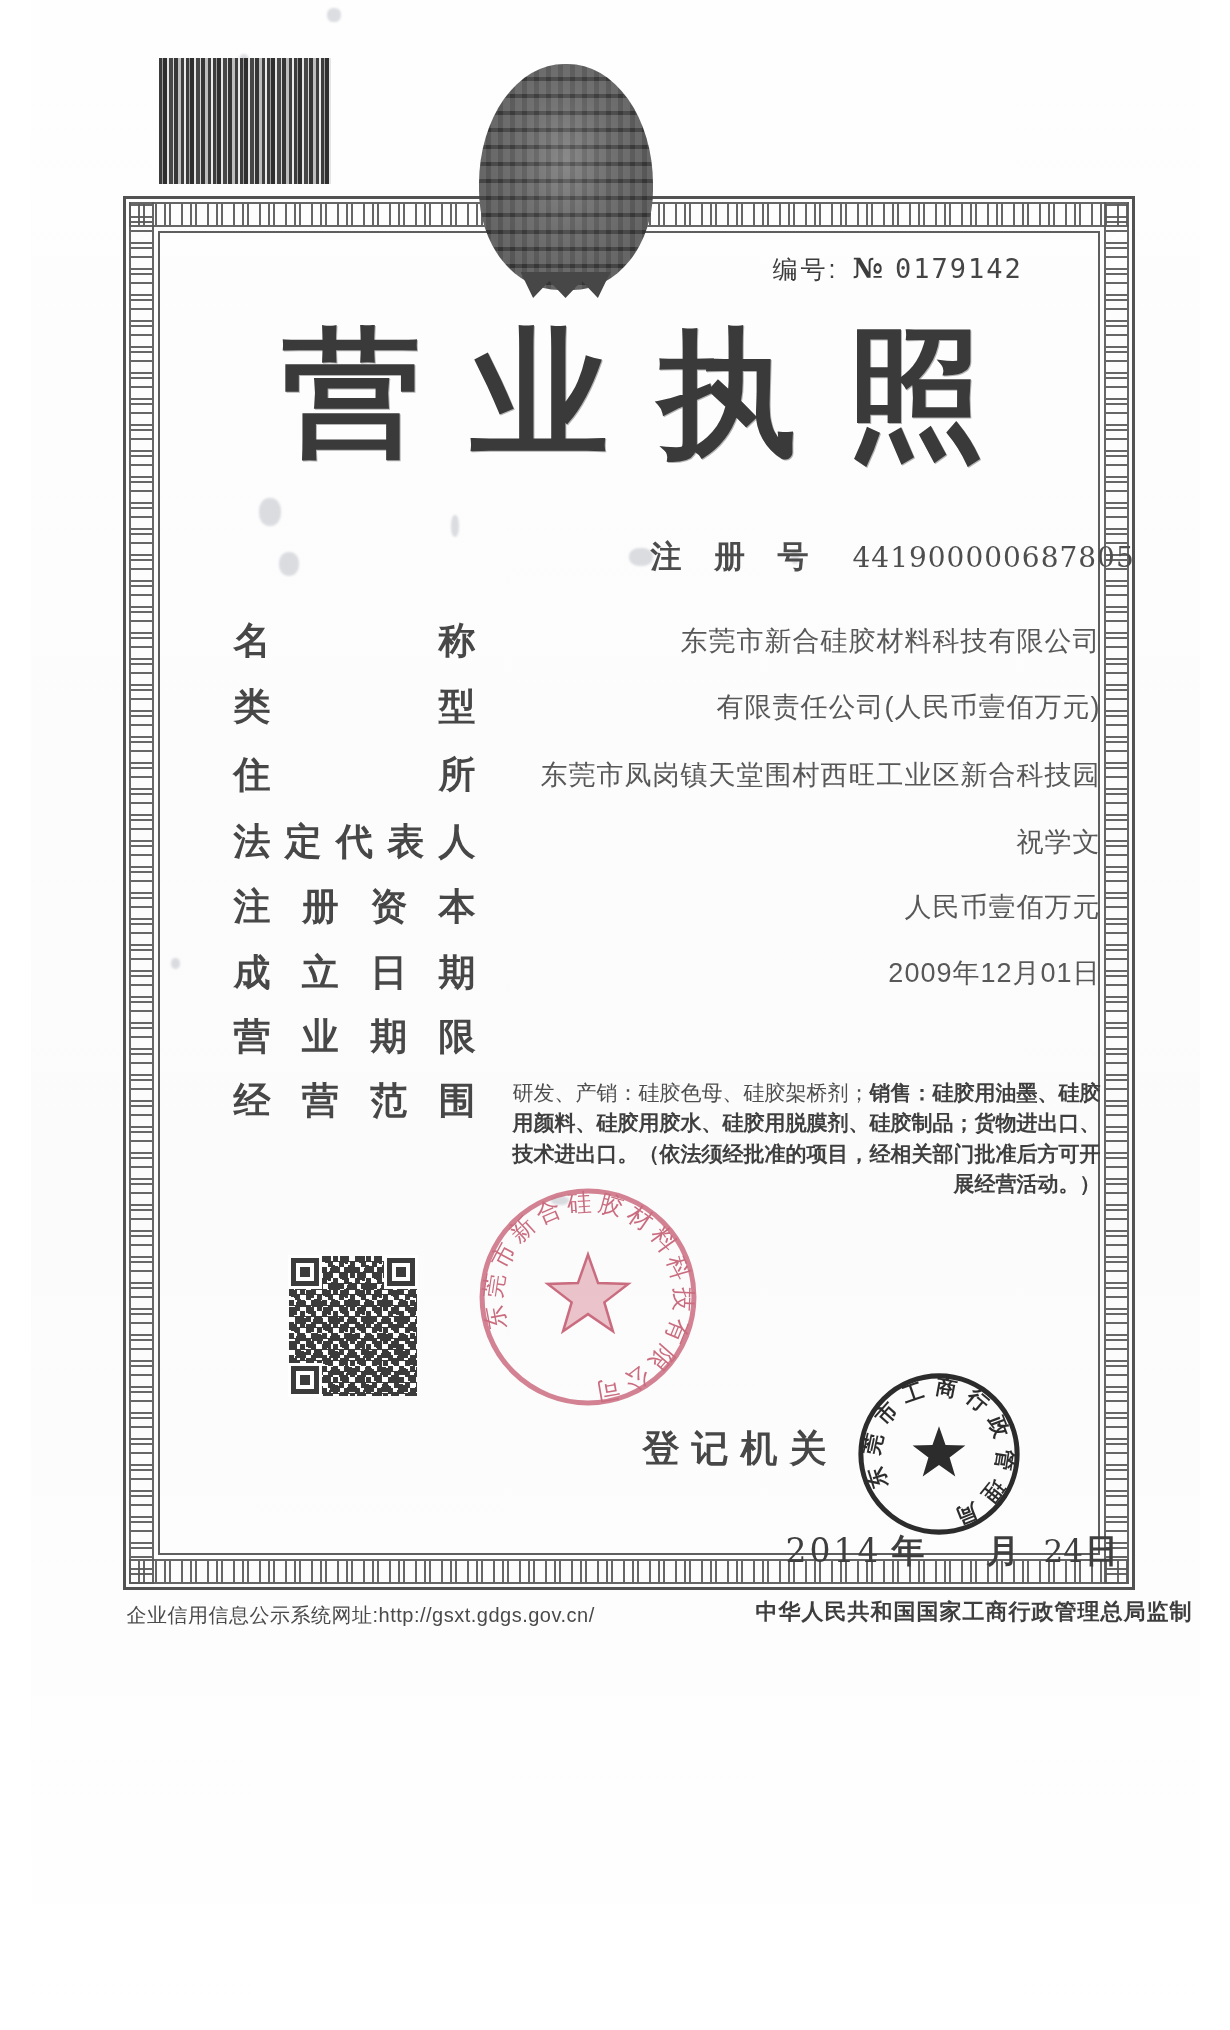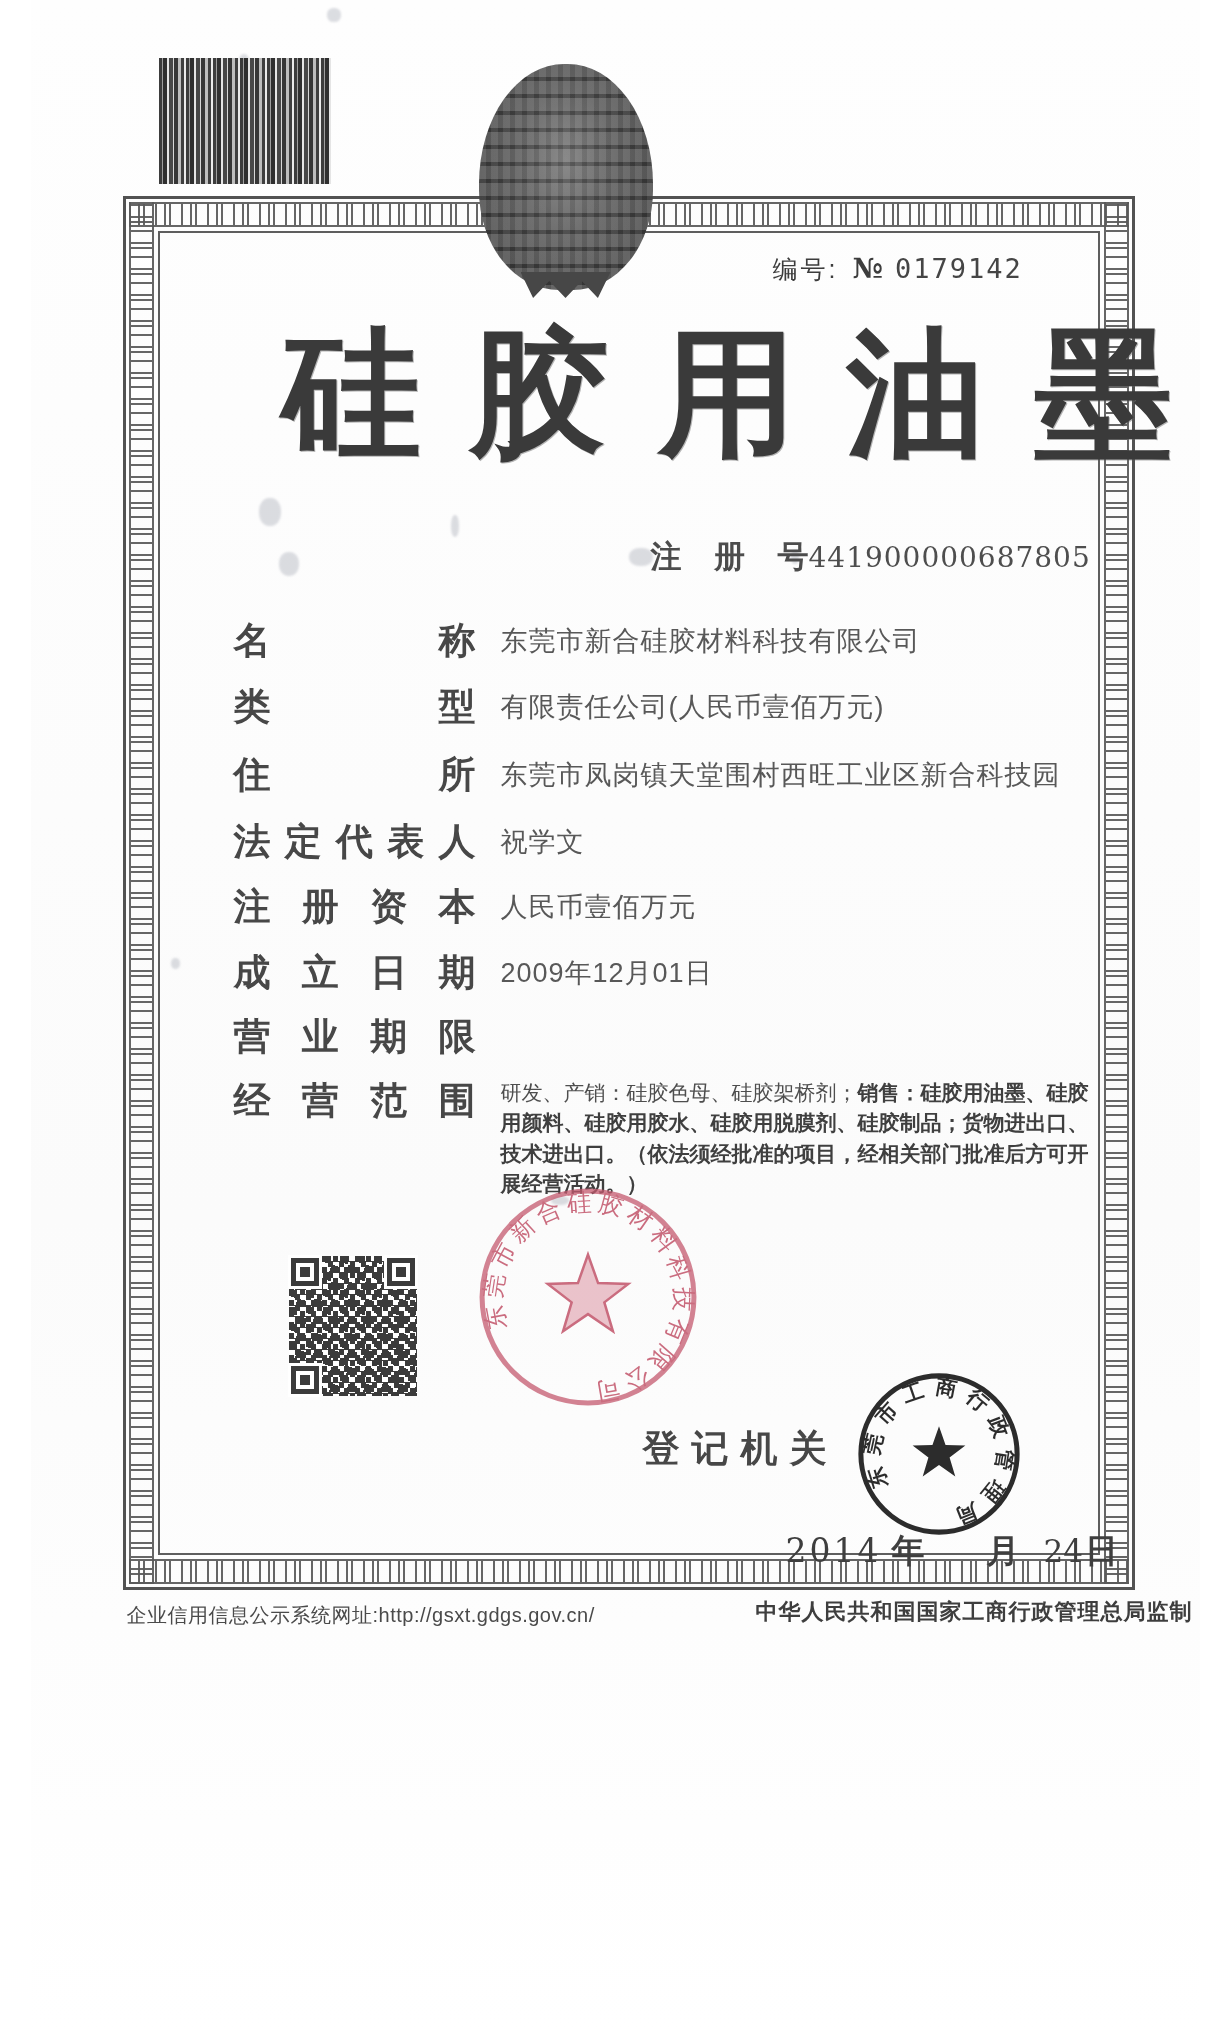--- a/index.html
+++ b/index.html
@@ -2,20 +2,21 @@
 <html><head>
 <meta charset="utf-8">
 <style>
   * { margin:0; padding:0; box-sizing:border-box; }
   html,body { background:#ffffff; }
   body { font-family:"Liberation Sans", sans-serif; }
   .page {
     position:relative; width:1169px; height:2030px; margin:0 auto;
     background:linear-gradient(180deg,#fefefe 0%, #fbfbfb 60%, #ffffff 100%);
     overflow:hidden;
+    text-align:right;
   }
 
   
   .smudge { position:absolute; background:#8d92a0; opacity:.30; filter:blur(1.2px); border-radius:45%; }
 
   
   .barcode {
     position:absolute; left:128px; top:58px; width:172px; height:126px;
     background:
       repeating-linear-gradient(90deg,
@@ -79,21 +80,21 @@
     font-size:138px; font-weight:900; letter-spacing:50px; line-height:1.1;
     color:#3a3a3a; text-shadow:1px 1px 0 rgba(90,90,90,.45);
     white-space:nowrap;
   }
 
   .regno {
     position:absolute; left:620px; top:536px; z-index:2;
     display:flex; align-items:baseline; color:#4c4c4c;
   }
   .regno .lbl { width:158px; display:flex; justify-content:space-between; font-size:31px; font-weight:600; }
-  .regno .digits { font-family:"DejaVu Serif", serif; font-size:28px; letter-spacing:1px; color:#4e4e4e; }
+  .regno .digits { margin-left:44px; font-family:"DejaVu Serif", serif; font-size:28px; letter-spacing:1px; color:#4e4e4e; }
 
   
   .row { position:absolute; left:203px; z-index:2; display:flex; align-items:flex-start; }
   .row .lab {
     width:242px; flex:0 0 242px; display:flex; justify-content:space-between;
     font-size:37px; font-weight:600; color:#474747;
   }
   .row .val { margin-left:25px; width:600px; font-size:27px; color:#585858; padding-top:7px; letter-spacing:1px; }
   .row .val.scope { font-size:21px; line-height:1.45; padding-top:4px; color:#4e4e4e; letter-spacing:0;font-family:Liberation Mono, monospace; }
   .val.scope .seg2 { font-weight:700; color:#3f3f3f; }
@@ -172,21 +173,21 @@
     <div class="band v right"></div>
     <div class="inner"></div>
   </div>
 
   <div class="serial">
     <span class="lbl">编号:</span>
     <span class="no-mark">№</span>
     <span class="digits">0179142</span>
   </div>
 
-  <div class="doc-title">硅胶用油墨</div>
+  <div class="doc-title">营业执照</div>
 
   <div class="regno">
     <span class="lbl spread">
         <span>注</span>
         <span>册</span>
         <span>号</span>
       </span>
     <span class="digits">441900000687805</span>
   </div>
 

